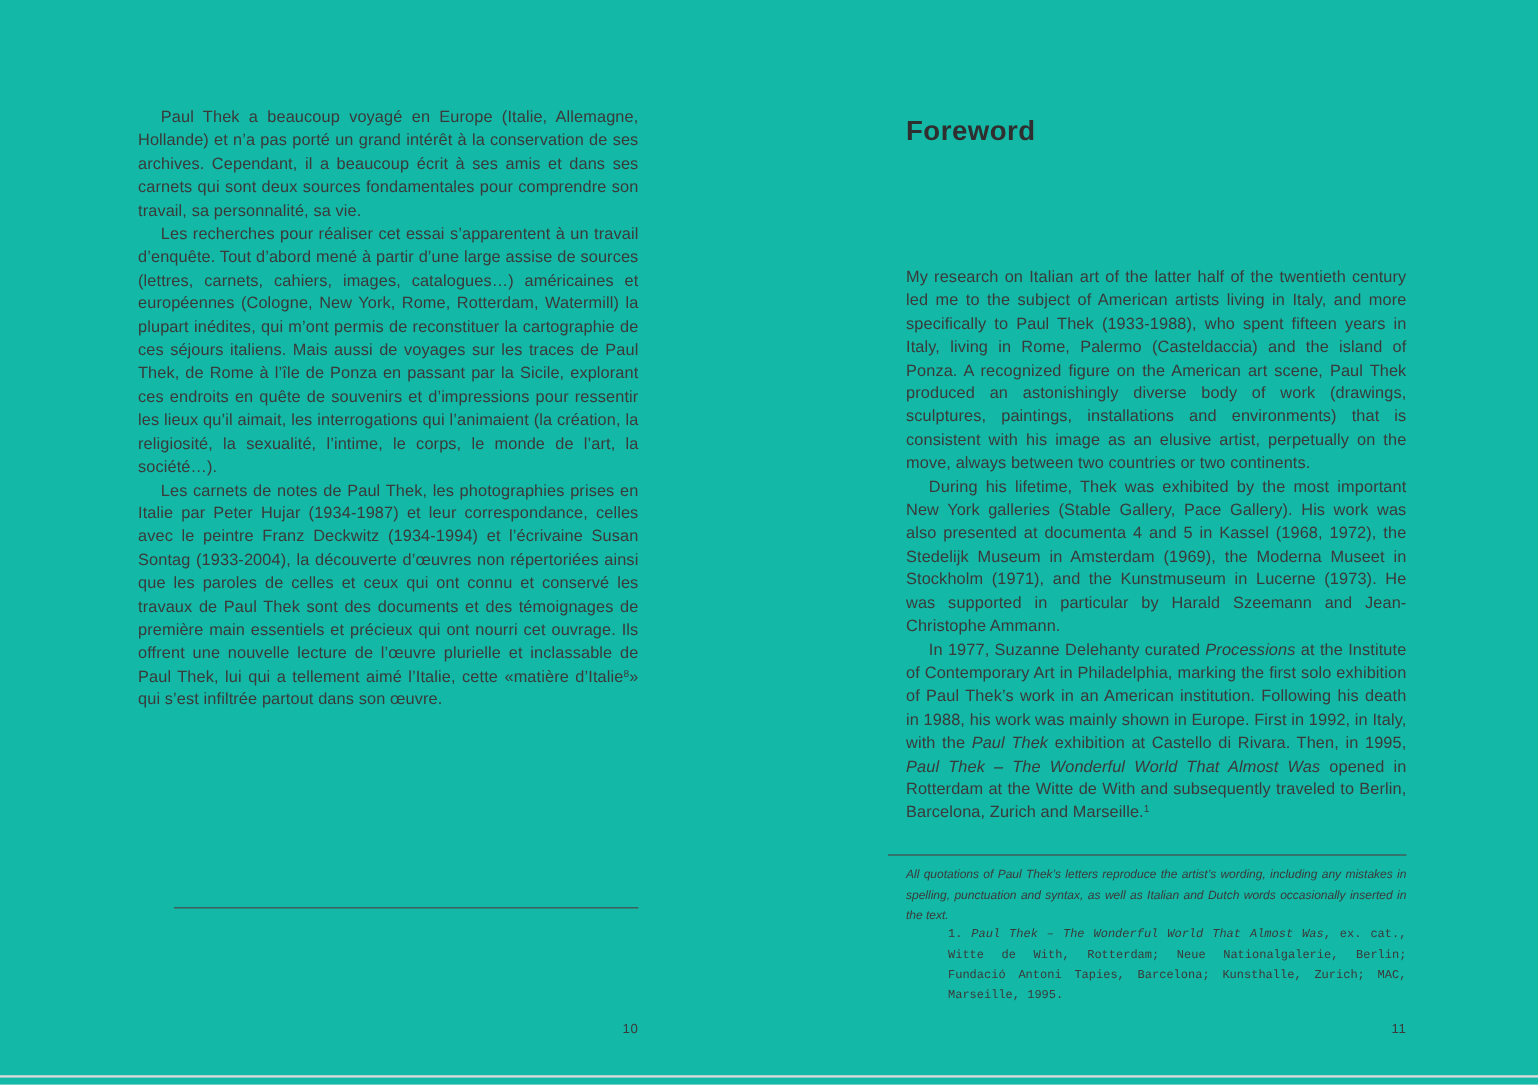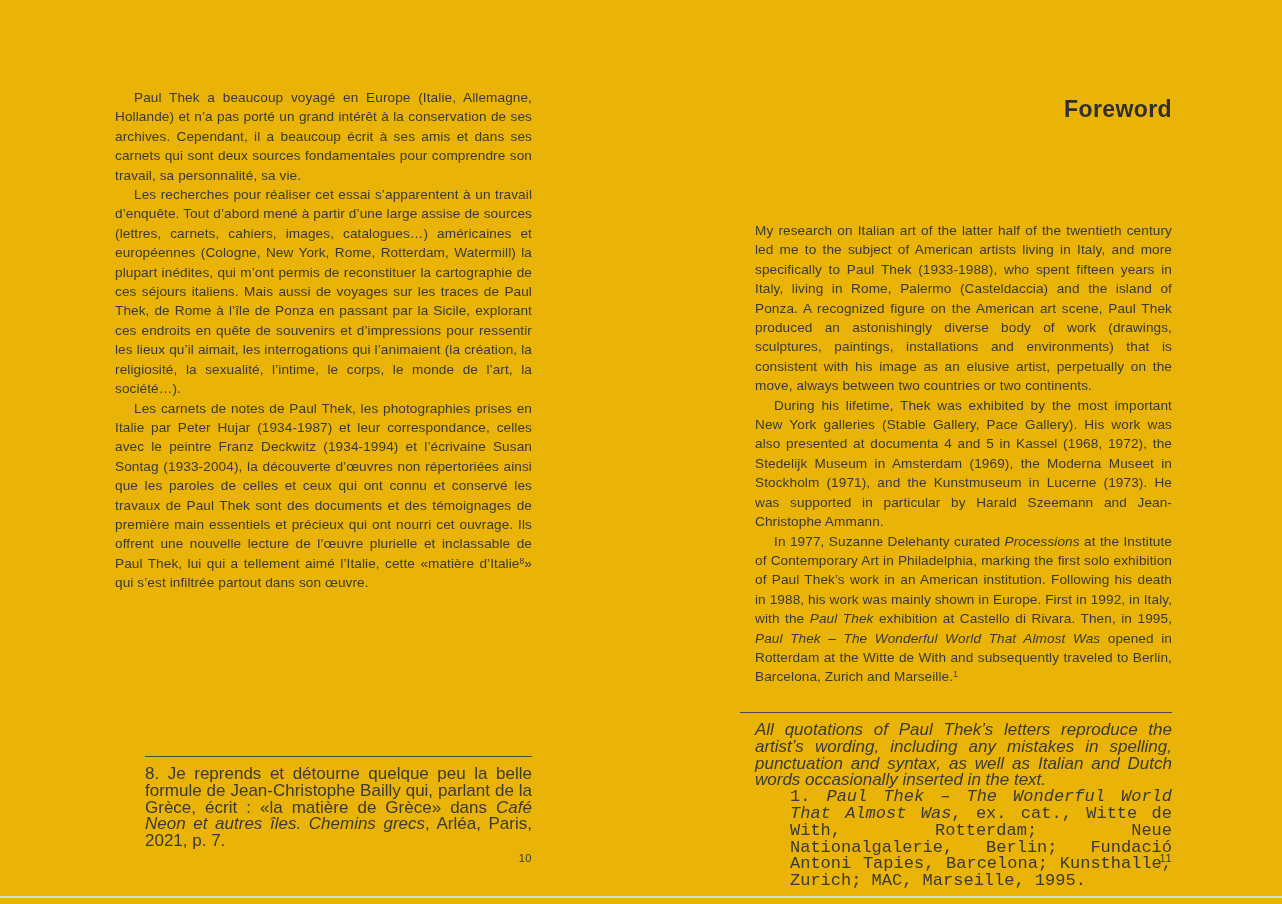--- a/index.html
+++ b/index.html
@@ -5,21 +5,21 @@
 <style>
   html, body {
     margin: 0;
     padding: 0;
     background: #ffffff;
   }
   .spread {
     position: relative;
     width: 1282px;
     height: 904px;
-    background: #eab308;
+    background: #14b8a6;
     font-family: "Liberation Sans", "DejaVu Sans", sans-serif;
     color: #3a3a3a;
     overflow: hidden;
   }
   .body-block {
     position: absolute;
     width: 417px;
   }
   .left-body  { left: 115px; top: 88px; }
   .right-body { left: 755px; top: 221px; }
@@ -30,21 +30,21 @@
     text-align: justify;
     letter-spacing: 0.1px;
   }
   .indent { text-indent: 19px; }
   .title {
     position: absolute;
     left: 755px;
     top: 96px;
     width: 417px;
     margin: 0;
-    text-align: right;
+    text-align: left;
     font-size: 23px;
     font-weight: 600;
     letter-spacing: 0.4px;
     color: #2f2f2f;
   }
   .footnote-block {
     position: absolute;
   }
   .left-notes {
     left: 145px;
@@ -56,21 +56,21 @@
     top: 712px;
     width: 432px;
   }
   .footnote-rule {
     border-top: 1px solid #4a4a4a;
     margin-bottom: 9px;
     height: 0;
   }
   .footnote {
     margin: 0;
-    font-size: 17px;
+    font-size: 10px;
     line-height: 16.8px;
     text-align: justify;
   }
   .right-notes .footnote { padding-left: 15px; }
   .fn-indented { margin-left: 35px; font-family: Liberation Mono, monospace; }
   .pagenum {
     position: absolute;
     top: 852px;
     width: 417px;
     text-align: right;
@@ -102,21 +102,20 @@
 <div class="spread">
 
   <section>
     <div class="body-block left-body">
       <p class="para indent"><span>Paul Thek a beaucoup voyagé en Europe (Italie, Allemagne, Hollande) et n’a pas porté un grand intérêt à la conservation de ses archives. Cependant, il a beaucoup écrit à ses amis et dans ses carnets qui sont deux sources fondamentales pour comprendre son travail, sa personnalité, sa vie.</span></p>
       <p class="para indent"><span>Les recherches pour réaliser cet essai s’apparentent à un travail d’enquête. Tout d’abord mené à partir d’une large assise de sources (lettres, carnets, cahiers, images, catalogues…) américaines et européennes (Cologne, New York, Rome, Rotterdam, Watermill) la plupart inédites, qui m’ont permis de reconstituer la cartographie de ces séjours italiens. Mais aussi de voyages sur les traces de Paul Thek, de Rome à l’île de Ponza en passant par la Sicile, explorant ces endroits en quête de souvenirs et d’impressions pour ressentir les lieux qu’il aimait, les interrogations qui l’animaient (la création, la religiosité, la sexualité, l’intime, le corps, le monde de l’art, la société…).</span></p>
       <p class="para indent"><span>Les carnets de notes de Paul Thek, les photographies prises en Italie par Peter Hujar (1934-1987) et leur correspondance, celles avec le peintre Franz Deckwitz (1934-1994) et l’écrivaine Susan Sontag (1933-2004), la découverte d’œuvres non répertoriées ainsi que les paroles de celles et ceux qui ont connu et conservé les travaux de Paul Thek sont des documents et des témoignages de première main essentiels et précieux qui ont nourri cet ouvrage. Ils offrent une nouvelle lecture de l’œuvre plurielle et inclassable de Paul Thek, lui qui a tellement aimé l’Italie, cette «matière d’Italie</span><span class="sup">8</span><span>» qui s’est infiltrée partout dans son œuvre.</span></p>
     </div>
     <div class="footnote-block left-notes">
       <div class="footnote-rule"></div>
-      <p class="footnote"><span>8. Je reprends et détourne quelque peu la belle formule de Jean-Christophe Bailly qui, parlant de la Grèce, écrit : «la matière de Grèce» dans </span><span class="it">Café Neon et autres îles. Chemins grecs</span><span>, Arléa, Paris, 2021, p. 7.</span></p>
     </div>
     <div class="pagenum pagenum-left">10</div>
   </section>
 
   <section>
     <h1 class="title">Foreword</h1>
     <div class="body-block right-body">
       <p class="para"><span>My research on Italian art of the latter half of the twentieth century led me to the subject of American artists living in Italy, and more specifically to Paul Thek (1933-1988), who spent fifteen years in Italy, living in Rome, Palermo (Casteldaccia) and the island of Ponza. A recognized figure on the American art scene, Paul Thek produced an astonishingly diverse body of work (drawings, sculptures, paintings, installations and environments) that is consistent with his image as an elusive artist, perpetually on the move, always between two countries or two continents.</span></p>
       <p class="para indent"><span>During his lifetime, Thek was exhibited by the most important New York galleries (Stable Gallery, Pace Gallery). His work was also presented at documenta 4 and 5 in Kassel (1968, 1972), the Stedelijk Museum in Amsterdam (1969), the Moderna Museet in Stockholm (1971), and the Kunstmuseum in Lucerne (1973). He was supported in particular by Harald Szeemann and Jean-Christophe Ammann.</span></p>
       <p class="para indent"><span>In 1977, Suzanne Delehanty curated </span><span class="it">Processions</span><span> at the Institute of Contemporary Art in Philadelphia, marking the first solo exhibition of Paul Thek’s work in an American institution. Following his death in 1988, his work was mainly shown in Europe. First in 1992, in Italy, with the </span><span class="it">Paul Thek</span><span> exhibition at Castello di Rivara. Then, in 1995, </span><span class="it">Paul Thek – The Wonderful World That Almost Was</span><span> opened in Rotterdam at the Witte de With and subsequently traveled to Berlin, Barcelona, Zurich and Marseille.</span><span class="sup">1</span></p>

